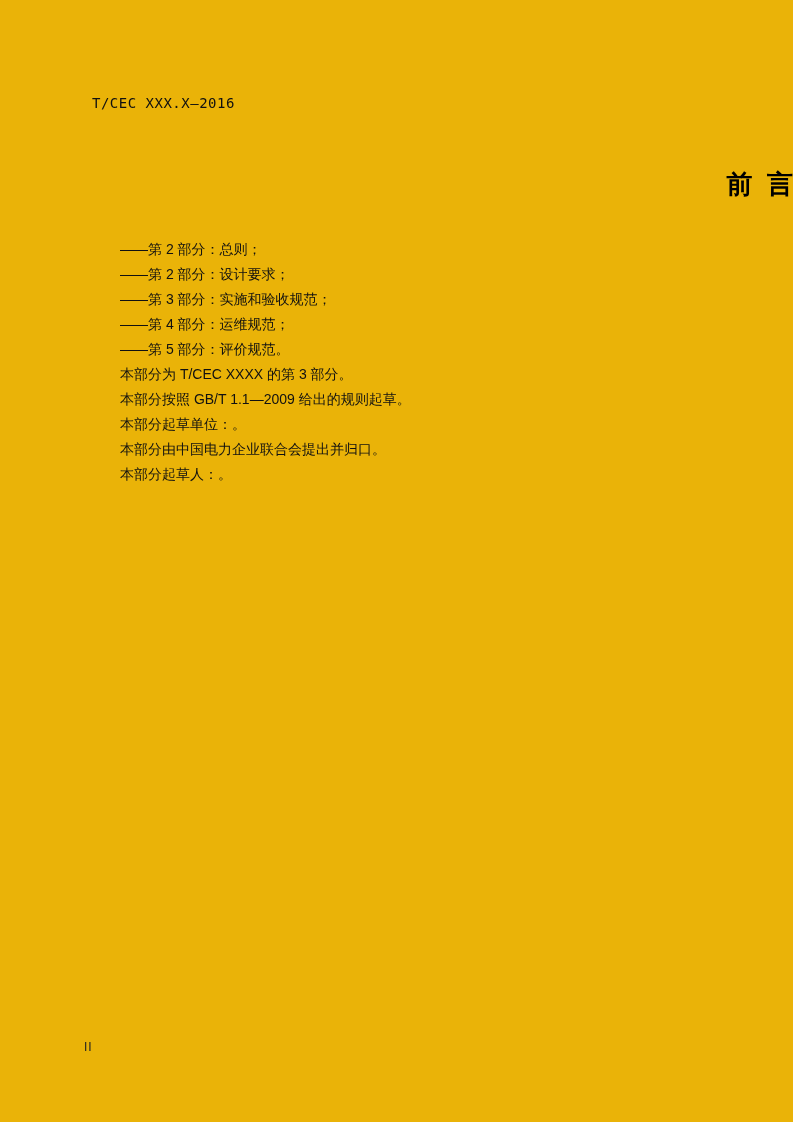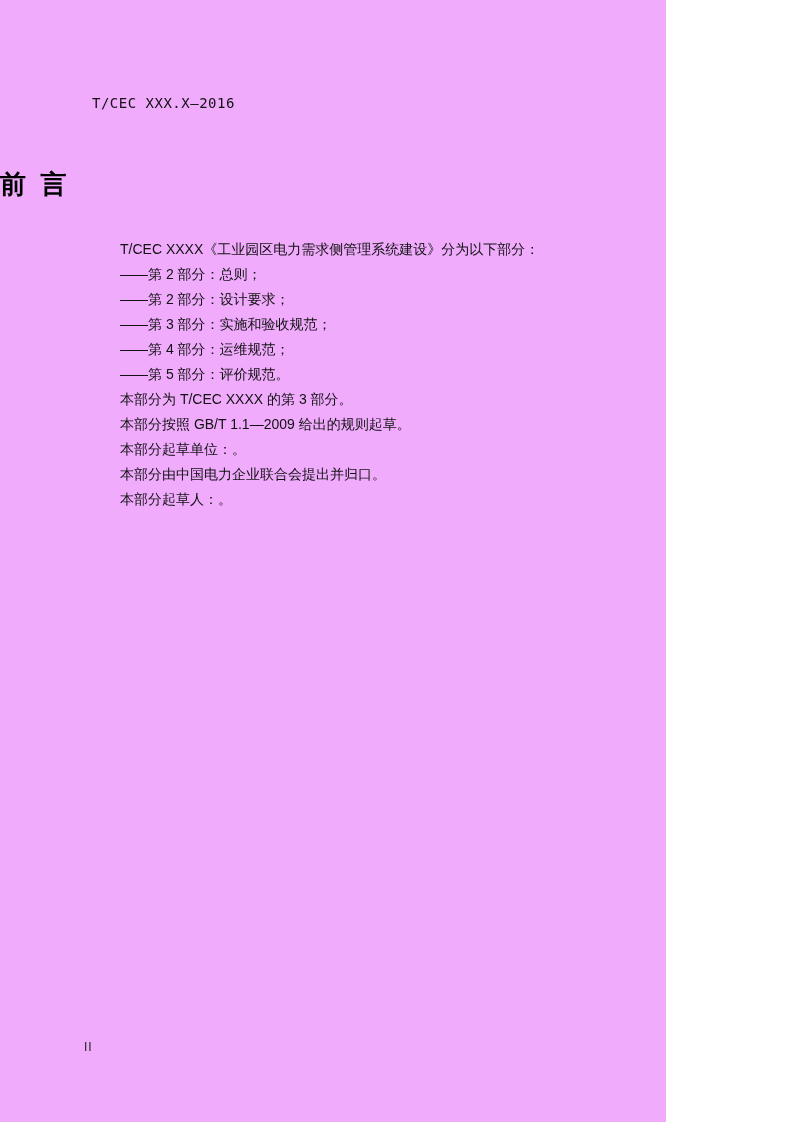--- a/index.html
+++ b/index.html
@@ -2,42 +2,42 @@
 <html><head>
 <meta charset="utf-8">
 <style>
   html, body {
     margin: 0;
     padding: 0;
     background: #ffffff;
   }
   .page {
     position: relative;
-    width: 666px;
+    width: 793px;
     height: 1122px;
-    background: #f0abfc;
+    background: #eab308;
     color: #1a1a1a;
     overflow: hidden;
   }
   .doc-header {
     position: absolute;
     left: 92px;
     top: 95px;
     font-family: "DejaVu Sans Mono", monospace;
     font-size: 14px;
     letter-spacing: 0.5px;
     color: #111111;
     white-space: pre;
   }
   .doc-title {
     position: absolute;
     left: 0;
     right: 0;
     top: 167px;
-    text-align: left;
+    text-align: right;
     font-family: "Liberation Sans", sans-serif;
     font-weight: bold;
     font-size: 26px;
     color: #000000;
     white-space: pre; 
   }
   .doc-body {
     position: absolute;
     left: 92px;
     top: 237px;
@@ -66,21 +66,20 @@
 </head>
 <body>
 
 <div class="page">
 
   <div class="doc-header">T/CEC XXX.X—2016</div>
 
   <div class="doc-title">前  言</div>
 
   <div class="doc-body">
-    <p>T/CEC XXXX《工业园区电力需求侧管理系统建设》分为以下部分：</p>
     <p>——第 2 部分：总则；</p>
     <p>——第 2 部分：设计要求；</p>
     <p>——第 3 部分：实施和验收规范；</p>
     <p>——第 4 部分：运维规范；</p>
     <p>——第 5 部分：评价规范。</p>
     <p>本部分为 T/CEC XXXX 的第 3 部分。</p>
     <p>本部分按照 GB/T 1.1—2009 给出的规则起草。</p>
     <p>本部分起草单位：。</p>
     <p>本部分由中国电力企业联合会提出并归口。</p>
     <p>本部分起草人：。</p>

